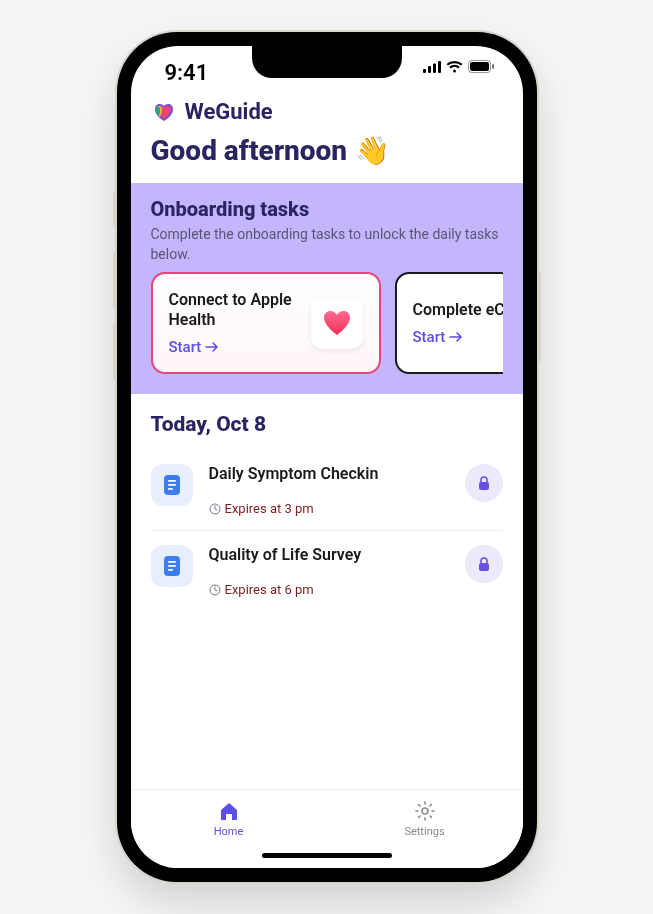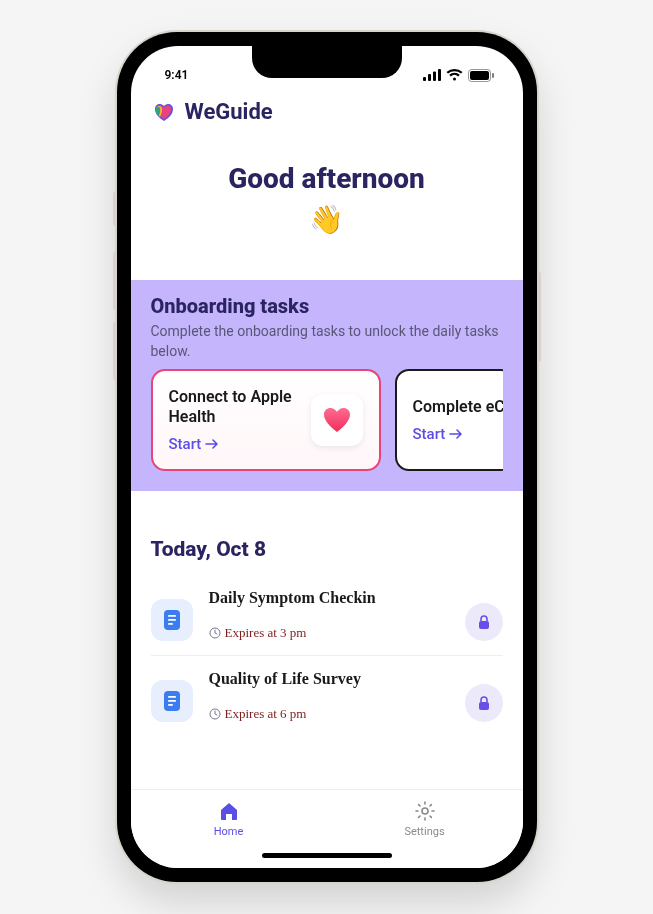--- a/index.html
+++ b/index.html
@@ -38,33 +38,32 @@
     transform: translateX(-50%);
     width: 150px;
     height: 32px;
     background: #000;
     border-radius: 0 0 20px 20px;
     z-index: 10;
   }
   .status-bar {
     display: flex;
     justify-content: space-between;
-    align-items: center;
+    align-items: flex-start;
     padding: 14px 28px 0 34px;
     height: 44px;
     font-weight: 600;
-    font-size: 12px;
+    font-size: 22px;
   }
   .status-icons { display: flex; align-items: center; gap: 5px; }
   .content {
     flex: 1;
     overflow: hidden;
     display: flex;
     flex-direction: column;
-    gap: 28px;
   }
   .app-header {
     display: flex;
     align-items: center;
     gap: 8px;
     padding: 8px 20px 4px;
   }
   .logo-swirl {
     width: 26px; height: 26px;
   }
@@ -74,21 +73,20 @@
     color: #2a2560;
   }
   .greeting {
     padding: 6px 20px 16px;
     font-size: 28px;
     font-weight: 800;
     color: #2a2560;
     display: flex;
     align-items: center;
     gap: 8px;
-    flex-direction: column;
   }
   .onboarding {
     background: #c4b5fd;
     padding: 14px 20px 20px;
   }
   .ob-title {
     font-size: 20px;
     font-weight: 800;
     color: #2a2560;
     margin-bottom: 4px;
@@ -145,24 +143,23 @@
   }
   .today-section { padding: 18px 20px; }
   .today-title {
     font-size: 21px;
     font-weight: 800;
     color: #2a2560;
     margin-bottom: 14px;
   }
   .task {
     display: flex;
-    align-items: flex-end;
+    align-items: flex-start;
     gap: 16px;
     padding: 14px 0;
-    font-family: Liberation Serif, serif;
   }
   .task + .task { border-top: 1px solid #eee; }
   .task-icon {
     width: 42px; height: 42px;
     border-radius: 12px;
     background: #e7efff;
     display: flex;
     align-items: center;
     justify-content: center;
     flex-shrink: 0;

